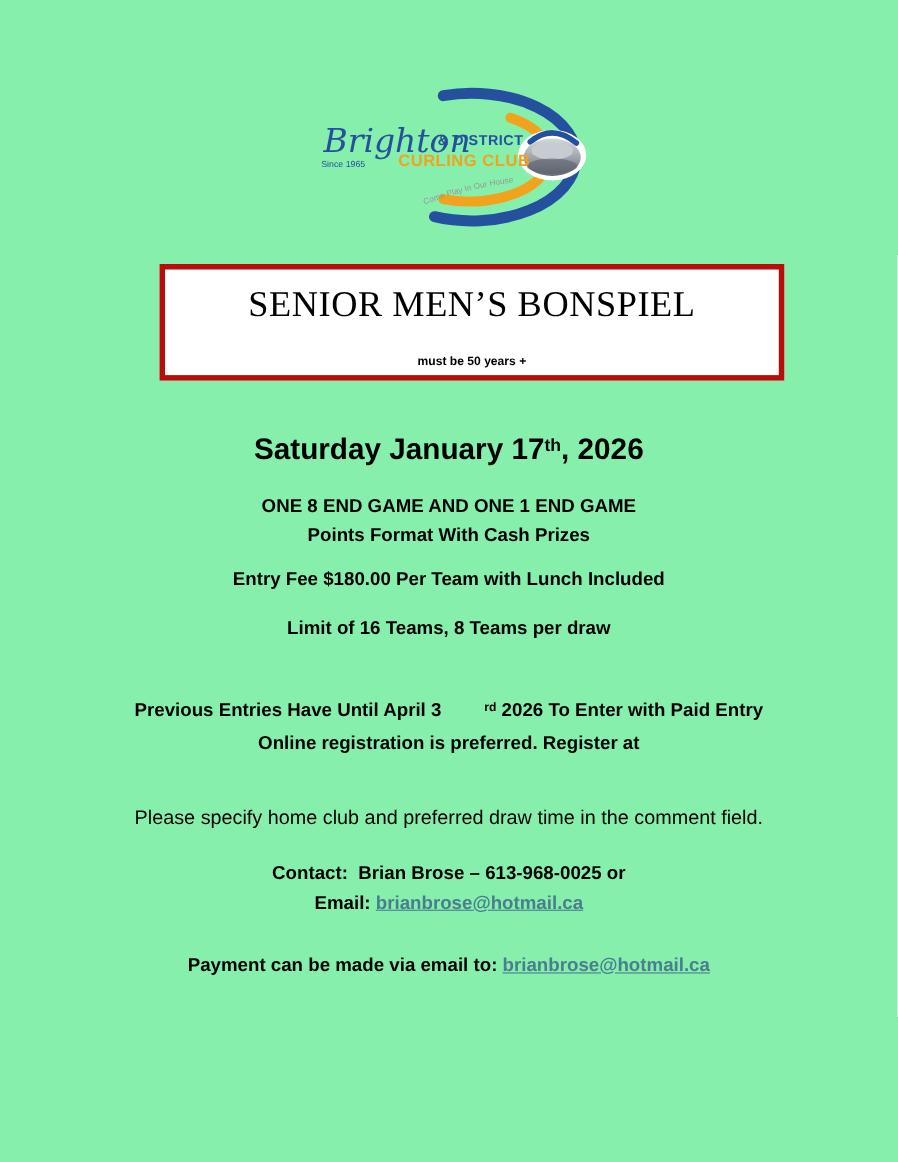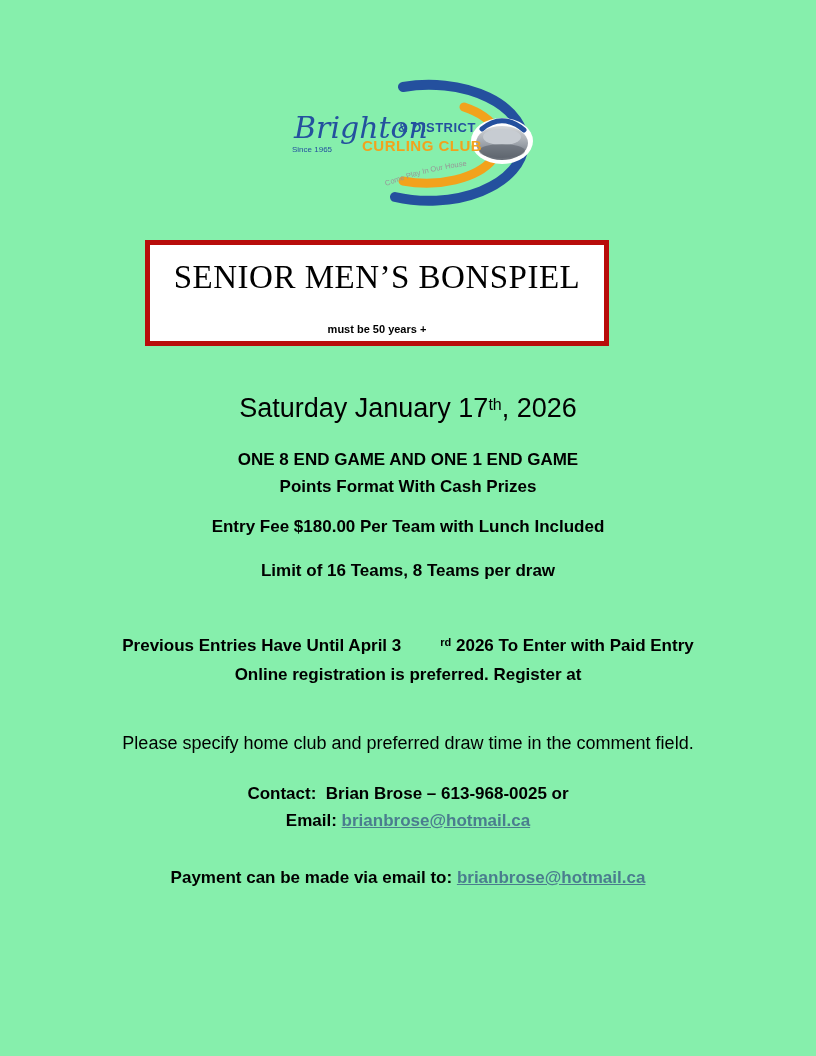--- a/index.html
+++ b/index.html
@@ -14,21 +14,21 @@
   }
   .abs { position: absolute; left: 0; width: 816px; text-align: center; }
 
   
   .logo-svg { position: absolute; left: 278px; top: 78px; width: 260px; height: 135px; }
 
   
   .title-box {
     position: absolute;
     left: 145px; top: 240px;
-    width: 464px; height: 106px;
+    width: 568px; height: 106px;
     box-sizing: border-box;
     border: 5px solid #b80d0b;
     background: #ffffff;
     text-align: center;
   }
   .title-box h1 {
     margin: 10px 0 0 0;
     font-family: "Liberation Serif", serif;
     font-weight: normal;
     font-size: 33px;
@@ -40,21 +40,21 @@
     margin-top: 17px;
     font-size: 11px;
     line-height: 27px;
     font-weight: bold;
   }
 
   .date-heading {
     top: 391px;
     font-size: 27px;
     line-height: 34px;
-    font-weight: normal;
+    font-weight: bold;
   }
   .sup-lg {
     font-size: 16px;
     position: relative;
     top: -0.45em;
   }
   .sup-sm {
     font-size: 11px;
     position: relative;
     top: -0.45em;

